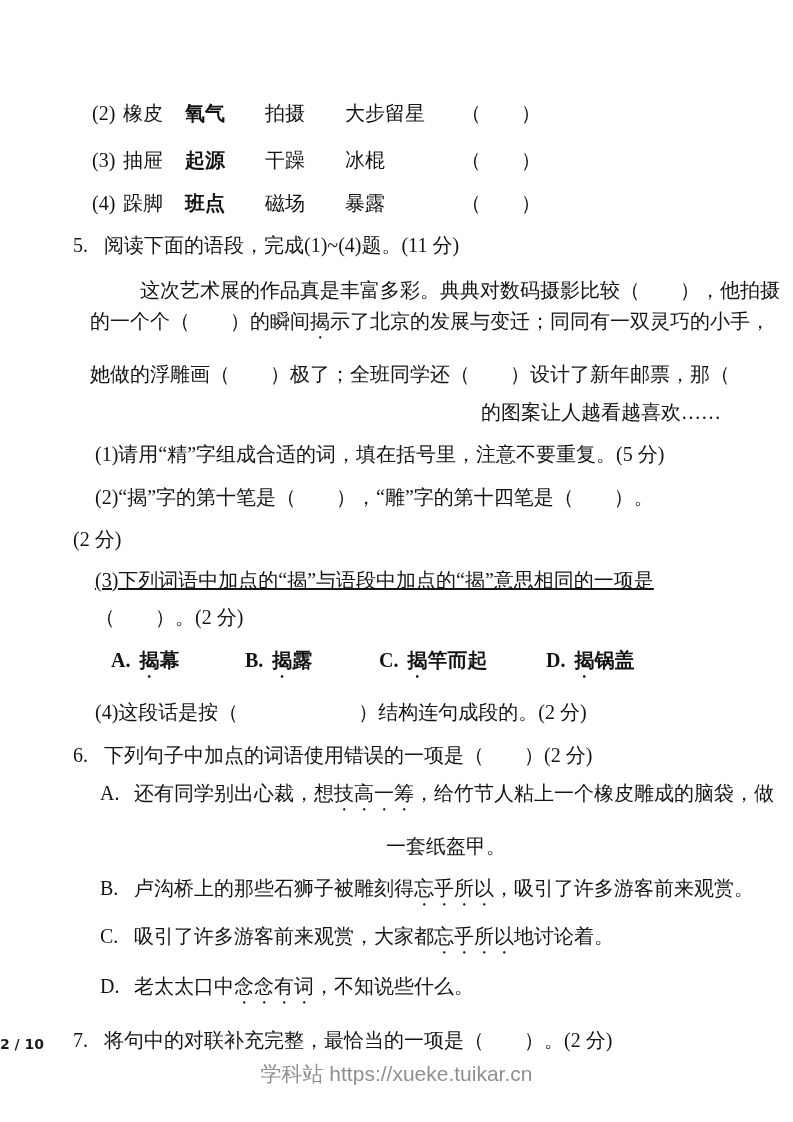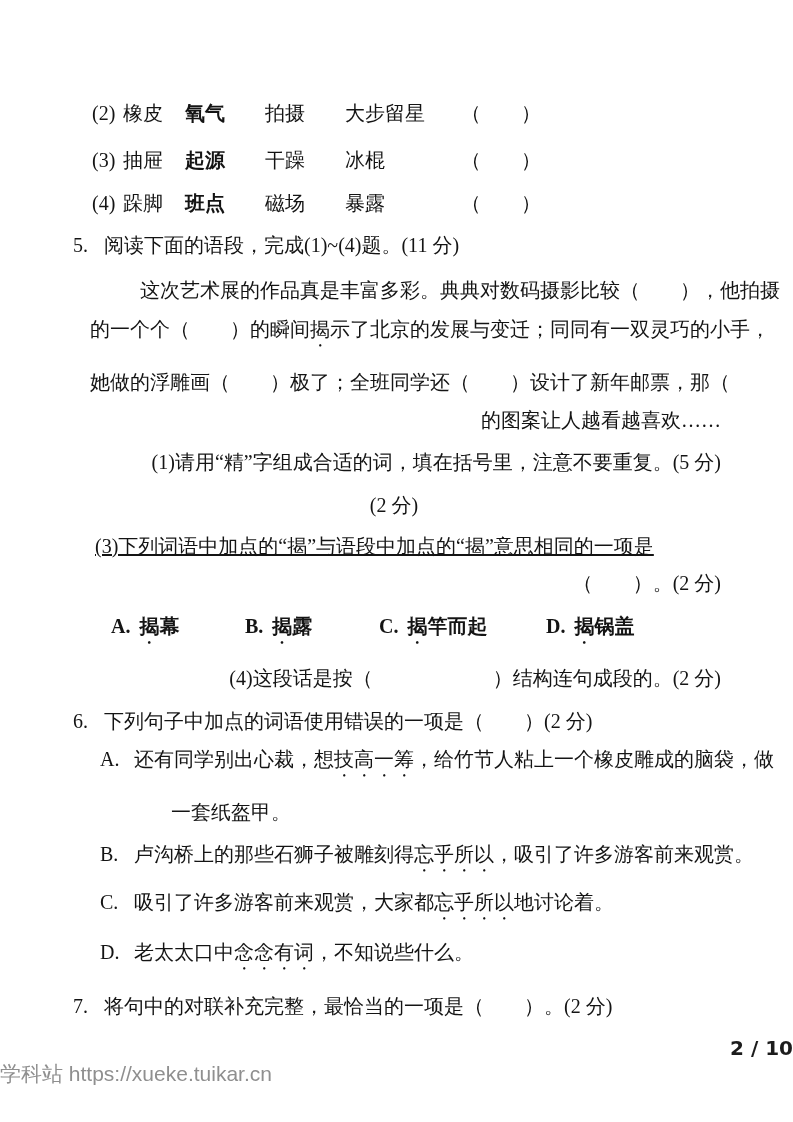--- a/index.html
+++ b/index.html
@@ -30,44 +30,44 @@
   .wrow .wr-w3{width:80px;}
   .wrow .wr-w4{width:116px;}
   
   .qhead{display:flex;}
   .qhead .qnum{width:31px;flex:none;}
   
   .p-first{margin-left:67px;}
   .p-cont{margin-left:17px;text-align:right;}
   
   .subq{margin-left:22px;}
-  .score-right{text-align:center;padding-right:6px;}
+  .score-right{text-align:left;padding-right:6px;}
   
   .optrow3{display:flex;margin-left:38px;}
   .optrow3 .o3-a{width:134px;}
   .optrow3 .o3-b{width:134px;}
   .optrow3 .o3-c{width:167px;}
   .opt3-label{margin-right:9px;}
   
   .optline{display:flex;margin-left:27px;}
   .optline .optlabel{width:34px;flex:none;}
-  .optline2{margin-left:98px;} .mb18{margin-bottom:18px;} .mb17{margin-bottom:17px;font-weight:bold;}
-  .mb16{margin-bottom:16px;text-align:right;} .mb15{margin-bottom:15px;} .mb14{margin-bottom:14px;}
+  .optline2{margin-left:98px;text-align:center;} .mb18{margin-bottom:18px;} .mb17{margin-bottom:17px;font-weight:bold;}
+  .mb16{margin-bottom:16px;} .mb15{margin-bottom:15px;} .mb14{margin-bottom:14px;}
   .mb13{margin-bottom:13px;} .mb11{margin-bottom:11px;} .mb10{margin-bottom:10px;text-decoration:underline;}
-  .mb8{margin-bottom:12px;}  .mb19{margin-bottom:19px;}
+  .mb8{margin-bottom:4px;}  .mb19{margin-bottom:19px;}
   
   .pagenum{
     position:absolute;top:1036px;left:0;right:0;
-    text-align:right;
+    text-align:left;
     font-family:"DejaVu Sans","Liberation Sans",sans-serif;
-    font-size:20px;font-weight:bold;color:#1c1c1c;
+    font-size:14px;font-weight:bold;color:#1c1c1c;
   }
   .watermark{
     position:absolute;top:1060px;left:0;right:0;
-    text-align:left;
+    text-align:center;
     font-family:"Liberation Sans","DejaVu Sans",sans-serif;
     font-size:21px;color:#8f8f8f;
   }
 </style>
 </head>
 <body>
 
 <div class="page">
   <div class="content">
 
@@ -109,20 +109,23 @@
     </div>
     <div class="line p-cont mb11">
       <span>她做的浮雕画（　　）极了；全班同学还（　　）设计了新年邮票，那（　　　）</span>
     </div>
     <div class="line p-cont mb15">
       <span>的图案让人越看越喜欢……</span>
     </div>
 
     <div class="line subq mb16">
       <span>(1)请用“精”字组成合适的词，填在括号里，注意不要重复。(5 分)</span>
+    </div>
+    <div class="line subq mb15">
+      <span>(2)“揭”字的第十笔是（　　），“雕”字的第十四笔是（　　）。</span>
     </div>
     <div class="line score-right mb14">
       <span>(2 分)</span>
     </div>
     <div class="line subq mb10">
       <span>(3)下列词语中加点的“揭”与语段中加点的“揭”意思相同的一项是</span>
     </div>
     <div class="line subq mb16">
       <span>（　　）。(2 分)</span>
     </div>

